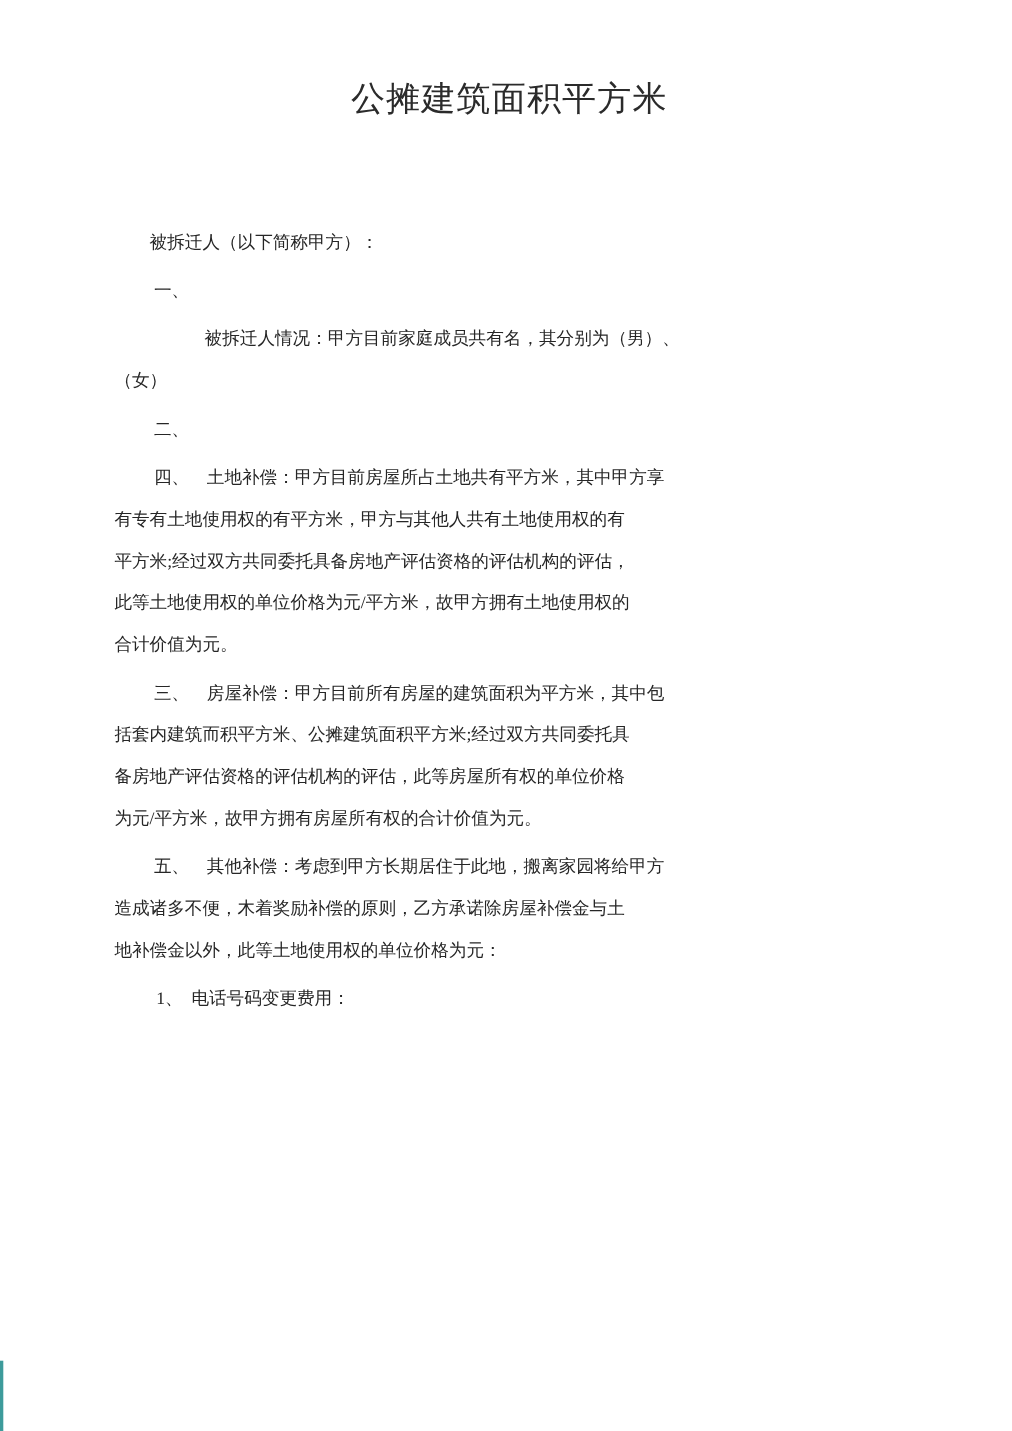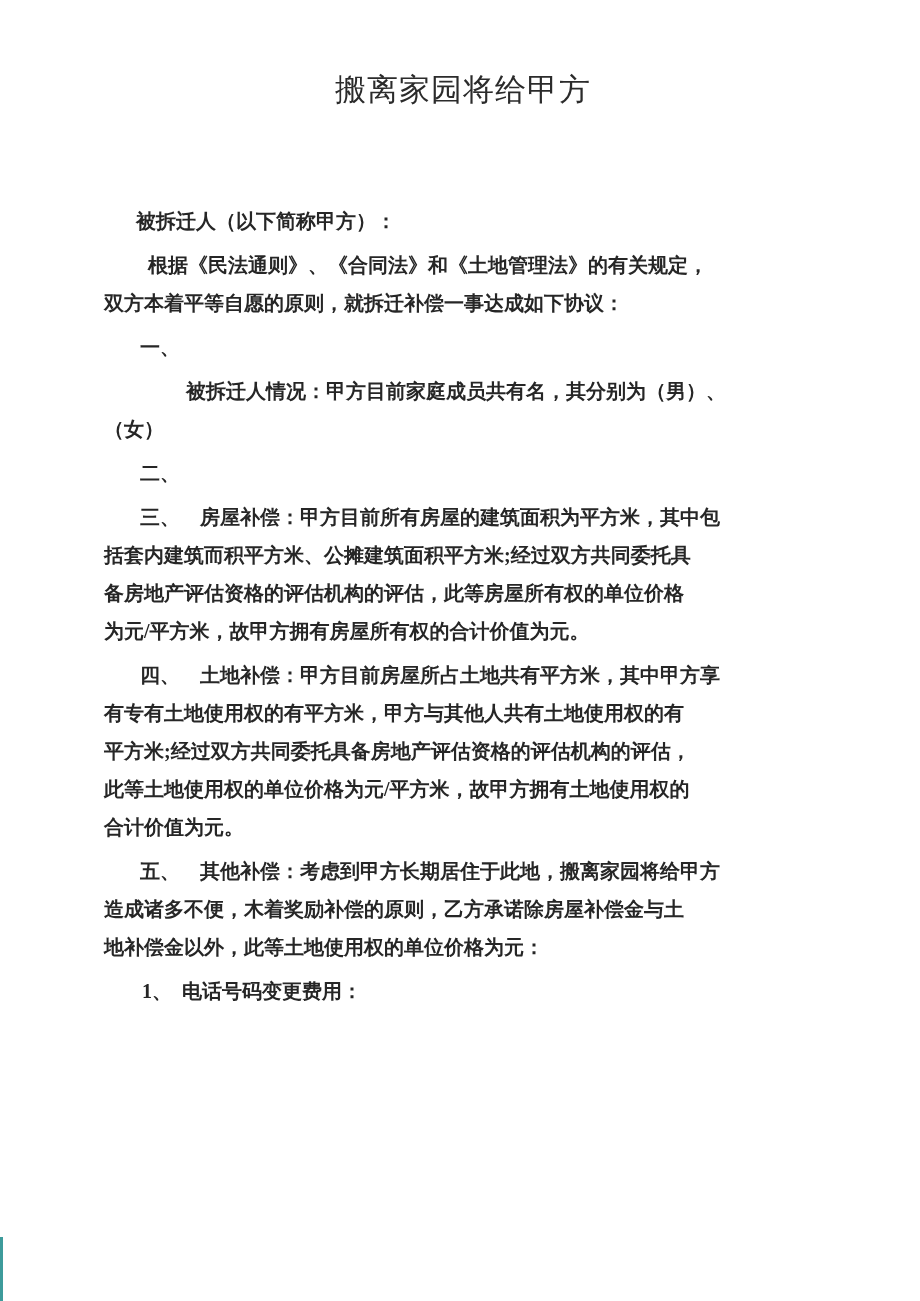--- a/index.html
+++ b/index.html
@@ -23,70 +23,68 @@
   .doc-title {
     font-size: 31px;
     line-height: 40px;
     text-align: center;
     font-weight: 500;
     color: #2b2b2b;
     margin: 0 0 92px 0;
     letter-spacing: 1px;
   }
   .para {
-    font-size: 20px;
+    font-size: 16px;
     line-height: 38px;
     margin: 0 0 6px 0;
     white-space: pre-line;
-    font-weight: 700;
+    font-weight: 400;
   }
   .indent-small  { text-indent: 32px; }  
   .indent-first  { text-indent: 44px; }  
   .indent-num    { text-indent: 36px; }  
   .indent-hang   { text-indent: 82px; }  
   .list-item     { text-indent: 38px; margin-bottom: 12px; }
   .edge-bar {
     position: absolute;
     left: 0;
     bottom: 0;
     width: 3px;
     height: 64px;
   }
 </style>
 </head>
 <body>
 
 <div class="page">
 
-  <h1 class="doc-title">搬离家园将给甲方</h1>
+  <h1 class="doc-title">公摊建筑面积平方米</h1>
 
   <p class="para indent-small">被拆迁人（以下简称甲方）：</p>
 
 
-  <p class="para indent-first">根据《民法通则》、《合同法》和《土地管理法》的有关规定，
-双方本着平等自愿的原则，就拆迁补偿一事达成如下协议：</p>
 
   <p class="para indent-num">一、</p>
 
   <p class="para indent-hang">被拆迁人情况：甲方目前家庭成员共有名，其分别为（男）、
 （女）</p>
 
   <p class="para indent-num">二、</p>
 
 
-  <p class="para indent-num">三、  房屋补偿：甲方目前所有房屋的建筑面积为平方米，其中包
-括套内建筑而积平方米、公摊建筑面积平方米;经过双方共同委托具
-备房地产评估资格的评估机构的评估，此等房屋所有权的单位价格
-为元/平方米，故甲方拥有房屋所有权的合计价值为元。</p>
-
   <p class="para indent-num">四、  土地补偿：甲方目前房屋所占土地共有平方米，其中甲方享
 有专有土地使用权的有平方米，甲方与其他人共有土地使用权的有
 平方米;经过双方共同委托具备房地产评估资格的评估机构的评估，
 此等土地使用权的单位价格为元/平方米，故甲方拥有土地使用权的
 合计价值为元。</p>
+
+  <p class="para indent-num">三、  房屋补偿：甲方目前所有房屋的建筑面积为平方米，其中包
+括套内建筑而积平方米、公摊建筑面积平方米;经过双方共同委托具
+备房地产评估资格的评估机构的评估，此等房屋所有权的单位价格
+为元/平方米，故甲方拥有房屋所有权的合计价值为元。</p>
 
   <p class="para indent-num">五、  其他补偿：考虑到甲方长期居住于此地，搬离家园将给甲方
 造成诸多不便，木着奖励补偿的原则，乙方承诺除房屋补偿金与土
 地补偿金以外，此等土地使用权的单位价格为元：</p>
 
   <p class="para list-item">1、 电话号码变更费用：</p>
 
   <div class="edge-bar" style="background: rgb(61, 155, 155);"></div>
 </div>
 

